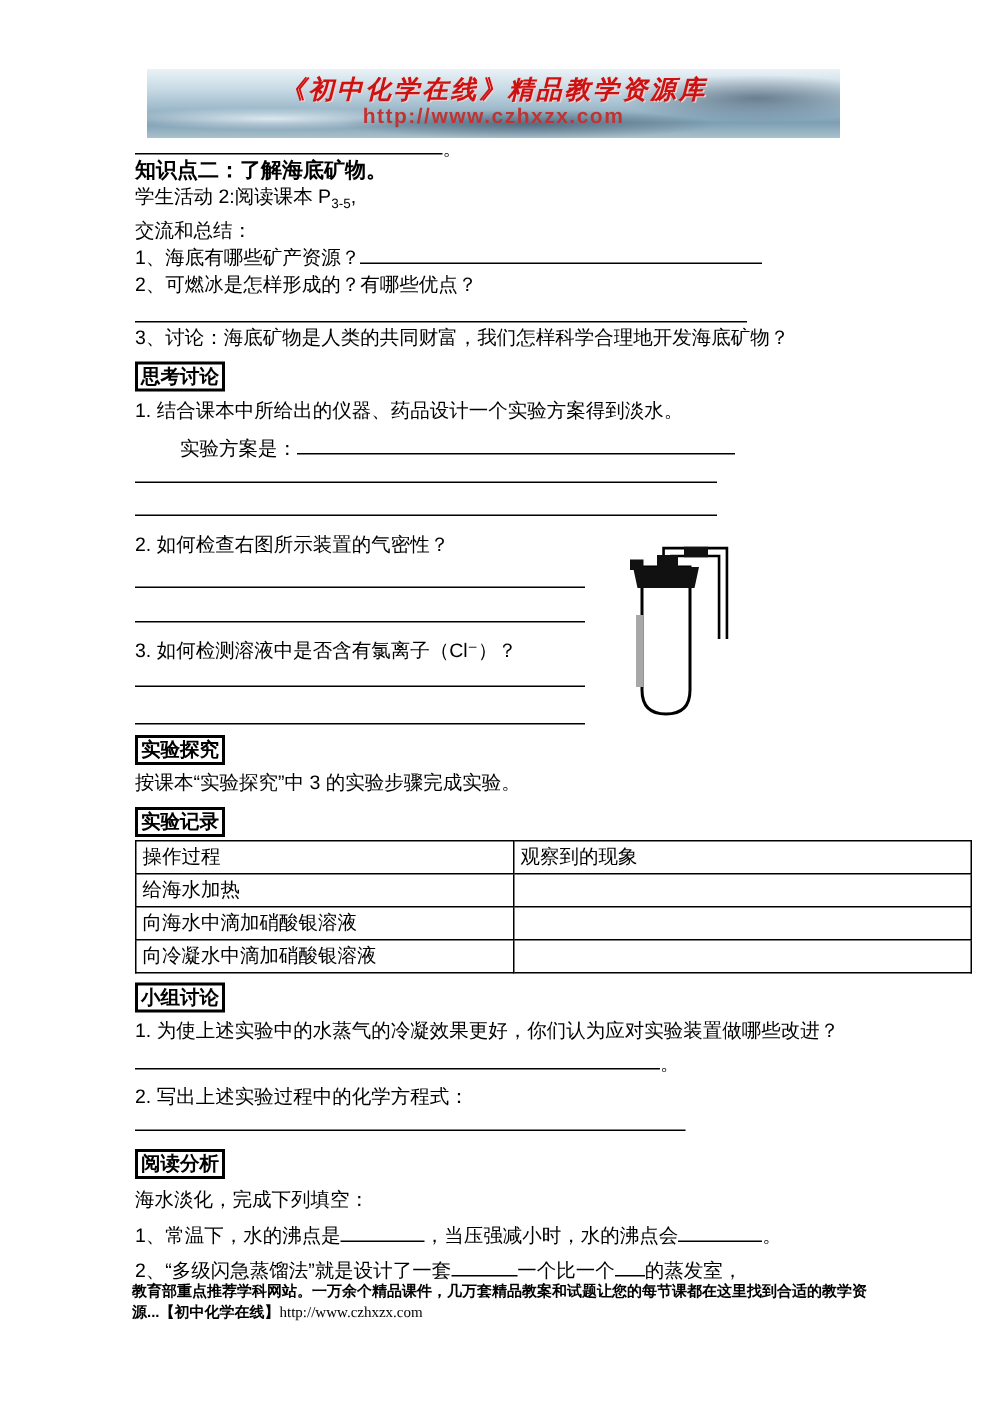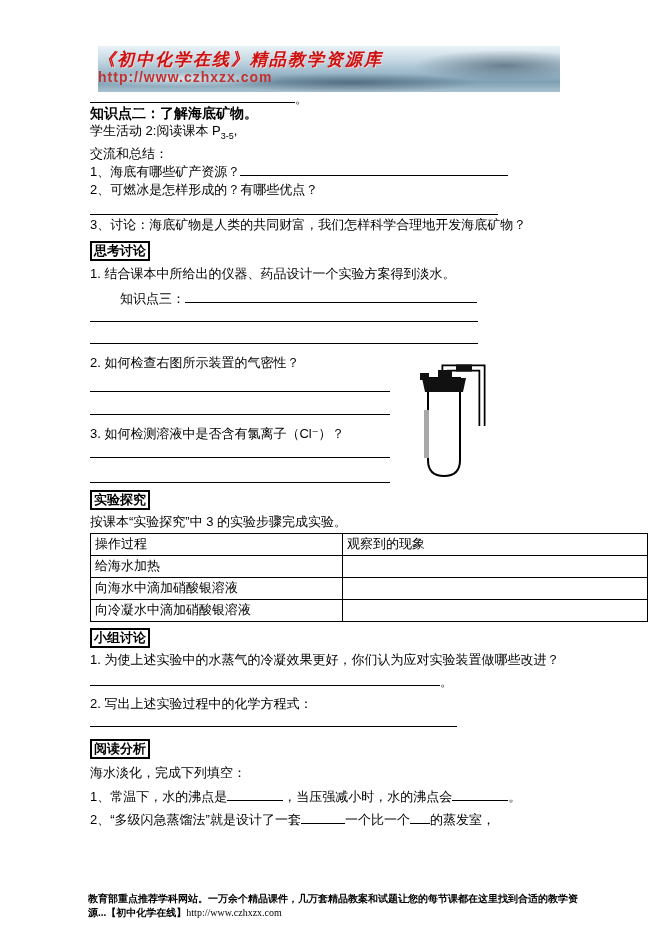--- a/index.html
+++ b/index.html
@@ -5,41 +5,41 @@
   html,body{margin:0;padding:0;background:#fff;}
   .page{position:relative;width:661px;height:935px;background:#fff;overflow:hidden;
         font-family:"Liberation Sans","DejaVu Sans",sans-serif;color:#000;font-size:13px;}
   
   .banner{position:absolute;left:98px;top:46px;width:462px;height:46px;
     background:
       radial-gradient(ellipse 130px 22px at 88% 42%, rgba(45,65,85,.55), transparent 70%),
       radial-gradient(ellipse 180px 14px at 55% 80%, rgba(30,50,70,.45), transparent 70%),
       radial-gradient(ellipse 140px 10px at 18% 72%, rgba(235,243,248,.85), transparent 75%),
       linear-gradient(180deg,#eaf2f7 0%,#c6d9e4 30%,#9db9ca 58%,#7e9fb3 78%,#a9c1ce 100%);
-    overflow:hidden;}
+    text-align:center;overflow:hidden;}
   .banner-title{margin-top:4px;font-size:17px;font-weight:bold;letter-spacing:2px;color:#cc1111;
     text-shadow:1px 1px 0 rgba(255,210,210,.9);font-style:italic;line-height:19px;}
   .banner-url{font-size:14px;font-weight:bold;color:#c03333;line-height:16px;letter-spacing:1px;}
   
   .content{position:absolute;left:90px;top:90px;width:487px;}
   p{margin:0;line-height:18px;}
   .b{font-weight:bold;font-size:14px;}
   .boxed{display:inline-block;border:2px solid #000;font-weight:bold;font-size:13px;
          padding:0 2px;line-height:16px;}
   .bl{display:inline-block;border-bottom:1px solid #000;height:12px;vertical-align:baseline;}
   .ln{border-bottom:1px solid #000;}
   sub{font-size:9px;}
   
   table.rec{border-collapse:collapse;margin-top:2px;width:558px;}
   table.rec td{border:1px solid #000;height:21px;padding:0 4px;font-size:13px;}
   table.rec td.c1{width:243px;}
   
   .apparatus{position:absolute;left:418px;top:364px;}
   
-  .footer{position:absolute;left:88px;top:892px;width:492px;font-size:10px;font-weight:bold;
+  .footer{position:absolute;left:88px;top:855px;width:492px;font-size:10px;font-weight:bold;
           line-height:14px;}
   .footer .furl{font-weight:normal;font-family:"Liberation Serif","DejaVu Serif",serif;font-size:10px;}
 </style>
 </head>
 <body>
 
 <div class="page">
 
   <div class="banner">
     <div class="banner-title">《初中化学在线》精品教学资源库</div>
@@ -82,39 +82,40 @@
 
     <div class="ln" style="height:15px;width:408px;"></div>
 
     <p style="line-height:20px;">3、讨论：海底矿物是人类的共同财富，我们怎样科学合理地开发海底矿物？</p>
 
 
     <p style="margin-top:6px;"><span class="boxed">思考讨论</span></p>
 
     <p style="margin-top:4px;">1. 结合课本中所给出的仪器、药品设计一个实验方案得到淡水。</p>
 
-    <p style="margin-top:6px;line-height:20px;text-indent:30px;"><span>知识点三：</span><span class="bl" style="width:292px;"></span></p>
+    <p style="margin-top:6px;line-height:20px;text-indent:30px;"><span>实验方案是：</span><span class="bl" style="width:292px;"></span></p>
 
     <div class="ln" style="height:12px;width:388px;"></div>
     <div class="ln" style="height:21px;width:388px;"></div>
 
     <p style="margin-top:10px;">2. 如何检查右图所示装置的气密性？</p>
 
     <div class="ln" style="height:19px;width:300px;"></div>
     <div class="ln" style="height:22px;width:300px;"></div>
 
     <p style="margin-top:10px;">3. 如何检测溶液中是否含有氯离子（Cl⁻）？</p>
 
     <div class="ln" style="height:14px;width:300px;"></div>
     <div class="ln" style="height:24px;width:300px;"></div>
 
     <p style="margin-top:7px;"><span class="boxed">实验探究</span></p>
 
     <p style="margin-top:3px;">按课本“实验探究”中 3 的实验步骤完成实验。</p>
 
+    <p style="margin-top:7px;"><span class="boxed">实验记录</span></p>
 
     <table class="rec">
       <tbody>
           <tr>
         <td class="c1">操作过程</td>
         <td>观察到的现象</td>
       </tr>
       <tr>
         <td class="c1">给海水加热</td>
         <td></td>

